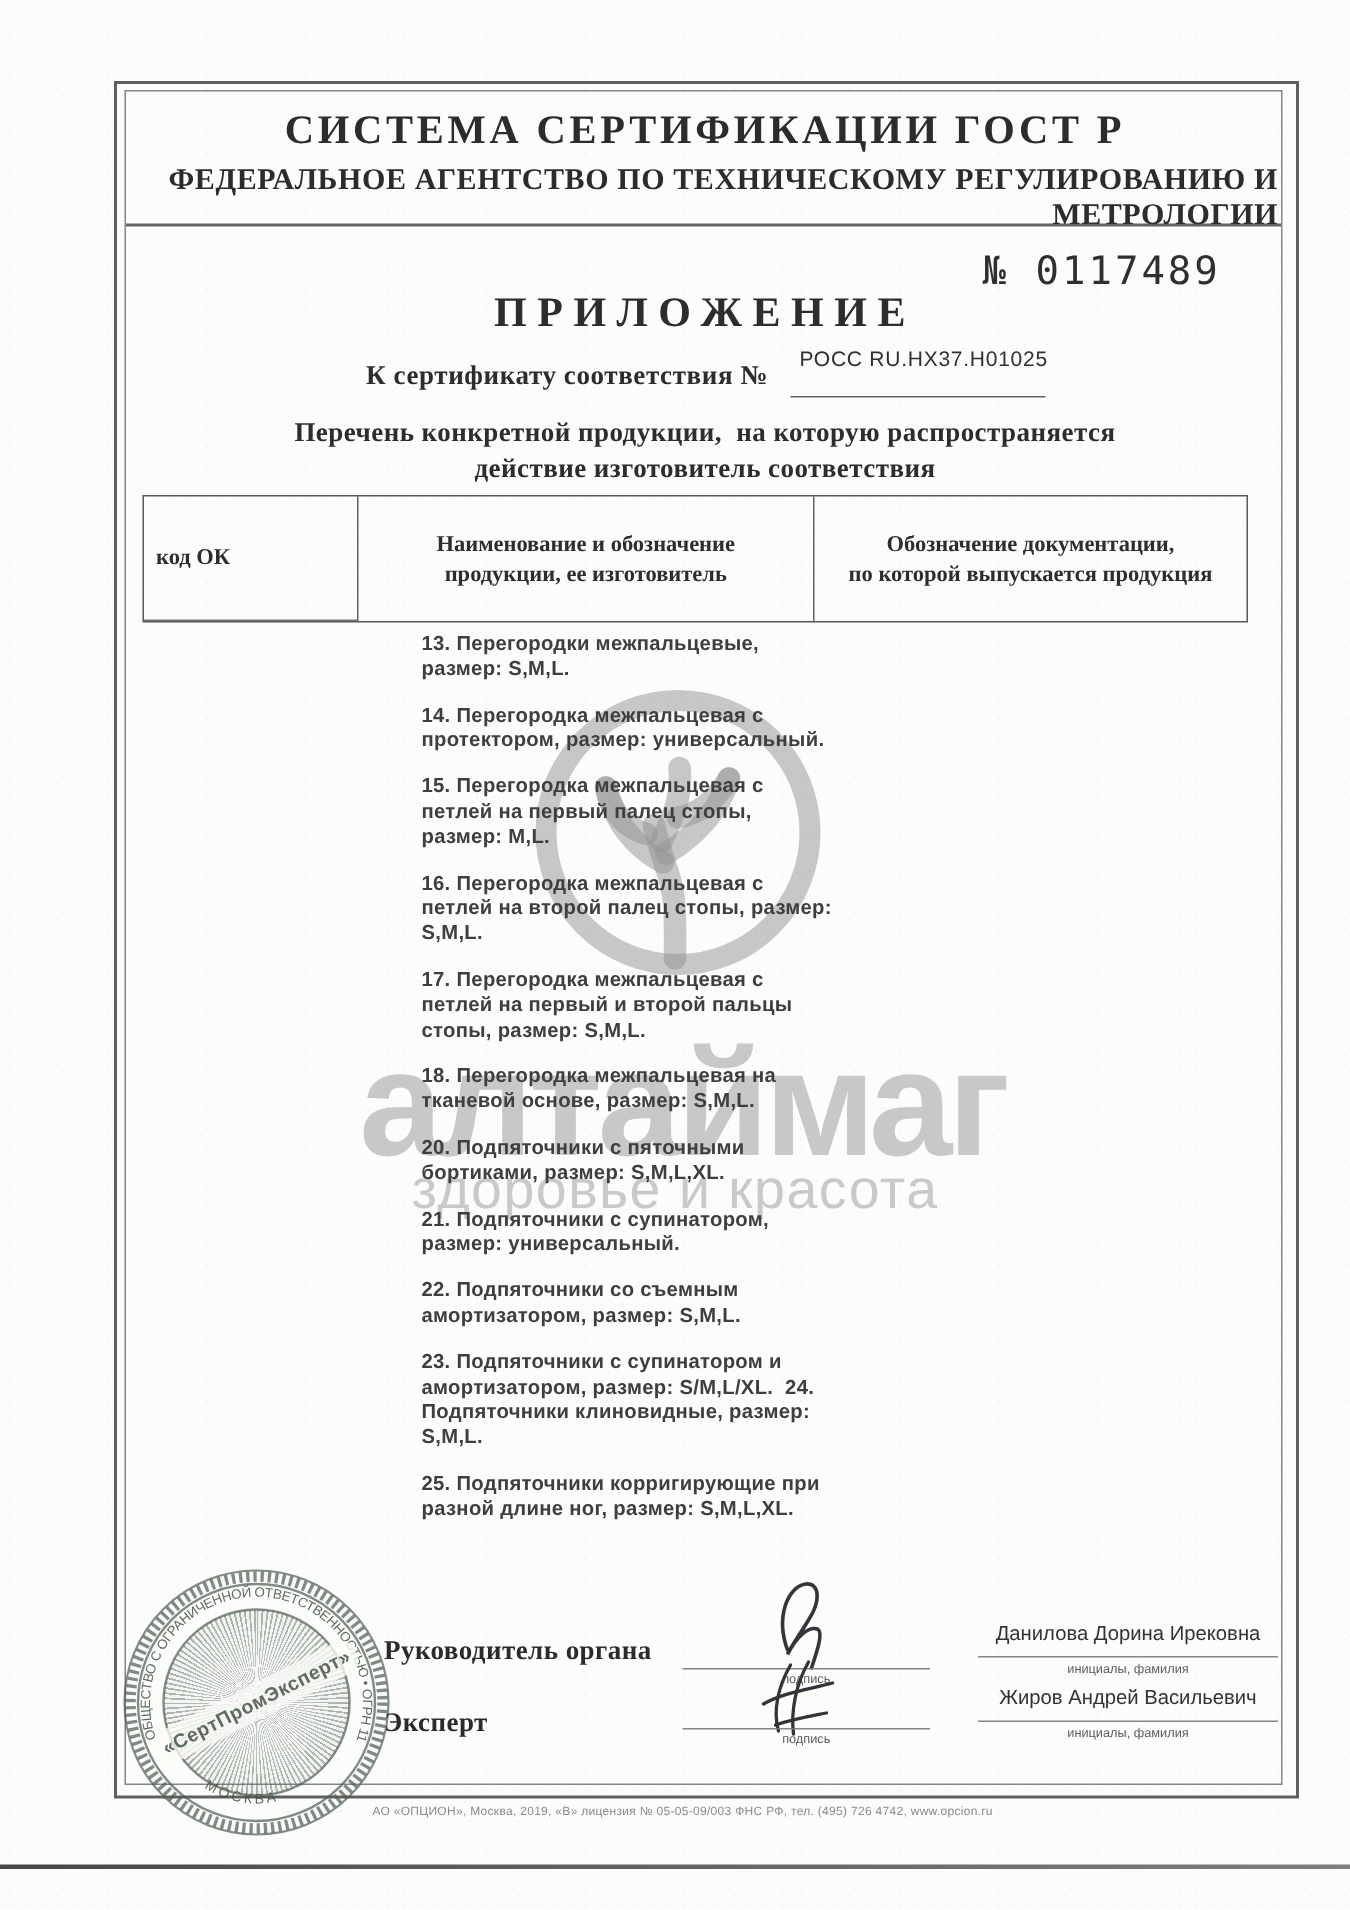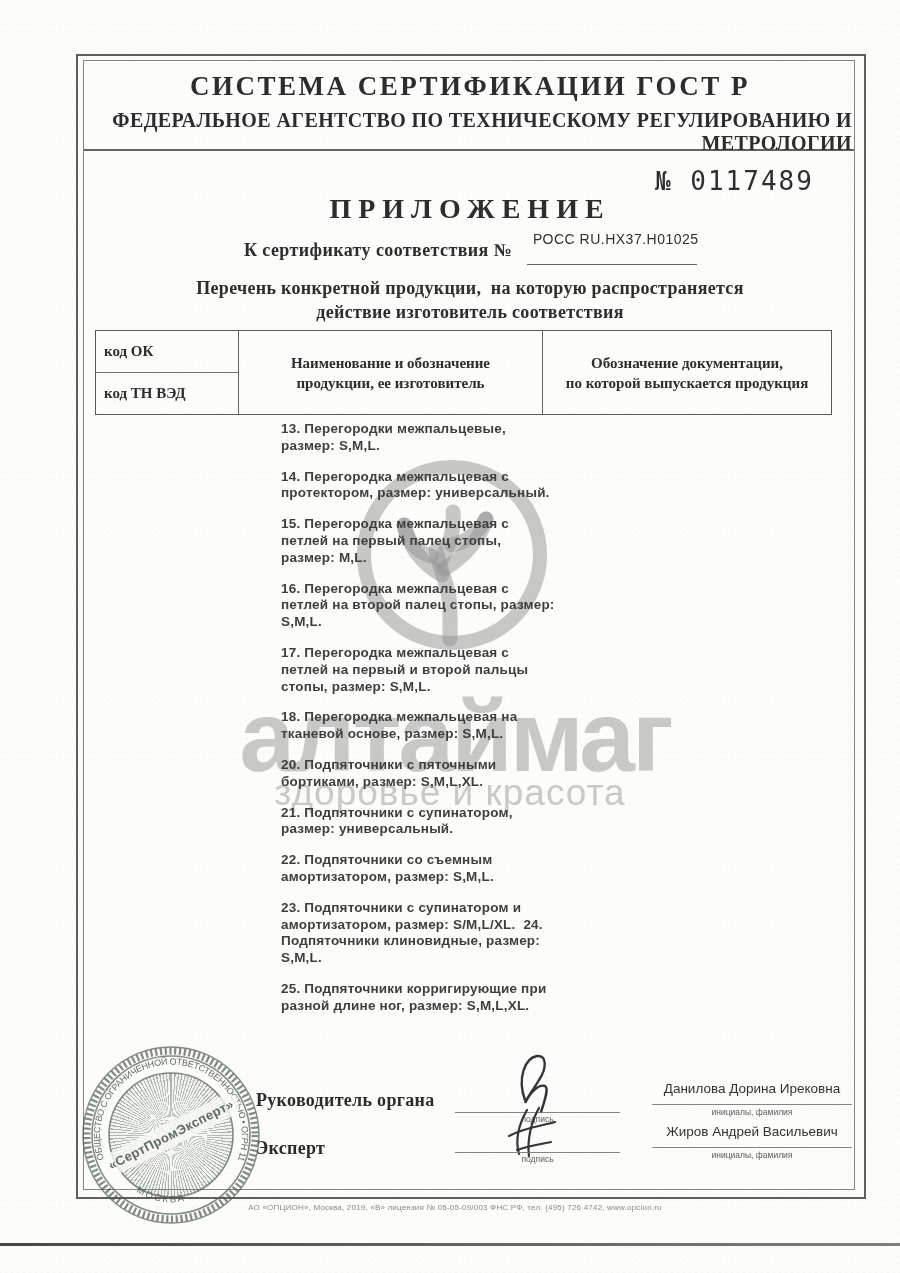--- a/index.html
+++ b/index.html
@@ -24,21 +24,21 @@
   .title2{left:88px;top:109px;width:764px;text-align:right;font-weight:bold;font-size:20px;letter-spacing:.4px;color:#2c2c2c;}
   .blank-number{left:655px;top:166px;font-family:"DejaVu Sans Mono", monospace;font-weight:400;font-size:26px;letter-spacing:2px;color:#2f2f2f;}
   .doc-title{left:96px;top:193px;width:748px;text-align:center;font-weight:bold;font-size:28px;letter-spacing:7px;}
   .cert-label{left:244px;top:240px;font-weight:bold;font-size:18px;letter-spacing:.4px;}
   .cert-value{left:533px;top:231px;font-family:"Liberation Sans", sans-serif;font-size:14px;letter-spacing:.5px;color:#2f2f2f;}
   .cert-underline{left:527px;top:264px;width:170px;border-top:1.5px solid rgba(70,70,70,.85);}
   .purpose{left:96px;top:278px;width:748px;text-align:center;font-weight:bold;font-size:18px;letter-spacing:.3px;white-space:pre-wrap;}
   .purpose2{top:302px;}
   
   .thead{left:95px;top:330px;width:737px;height:85px;border:1.5px solid rgba(60,60,60,.85);display:flex;box-sizing:border-box;}
-  .thead .c1{width:142px;border-right:1.5px solid rgba(60,60,60,.8);display:flex;flex-direction:column;}
+  .thead .c1{width:142px;border-right:1.5px solid rgba(60,60,60,.8);display:flex;flex-direction:row;}
   .thead .c1 .half{flex:1;display:flex;align-items:center;padding-left:8px;font-weight:bold;font-size:15px;}
   .thead .c1 .half.first{border-bottom:1.5px solid rgba(60,60,60,.7);}
   .thead .c2{flex:1;border-right:1.5px solid rgba(60,60,60,.8);display:flex;flex-direction:column;align-items:center;justify-content:center;font-weight:bold;font-size:15px;line-height:20px;text-align:center;}
   .thead .c3{width:288px;display:flex;flex-direction:column;align-items:center;justify-content:center;font-weight:bold;font-size:15px;line-height:20px;}
   
   .items{left:281px;top:421px;width:276px;font-family:"Liberation Sans", sans-serif;font-size:13.5px;line-height:16.8px;color:#3e3e3e;letter-spacing:.2px;}
   .items .item{margin-bottom:14px;white-space:pre-wrap;font-weight:bold;}
   
   .wm-logo{left:345px;top:448px;width:214px;height:214px;}
   .wm-brand{left:200px;top:686px;width:510px;text-align:center;font-family:"Liberation Sans", sans-serif;font-weight:bold;font-size:100px;line-height:100px;letter-spacing:-3px;color:rgba(128,128,128,.42);}
@@ -95,21 +95,20 @@
   <div class="abs cert-label">К сертификату соответствия №</div>
   <div class="abs cert-value">РОСС RU.HX37.H01025</div>
   <div class="abs cert-underline"></div>
 
   <div class="abs purpose">Перечень конкретной продукции,  на которую распространяется</div>
   <div class="abs purpose purpose2">действие изготовитель соответствия</div>
 
   <div class="abs thead">
     <div class="c1">
       <div class="half first">код ОК</div>
-      <div class="half">код ТН ВЭД</div>
     </div>
     <div class="c2">
       <span>Наименование и обозначение</span>
       <span>продукции, ее изготовитель</span>
     </div>
     <div class="c3">
       <span>Обозначение документации,</span>
       <span>по которой выпускается продукция</span>
     </div>
   </div>

